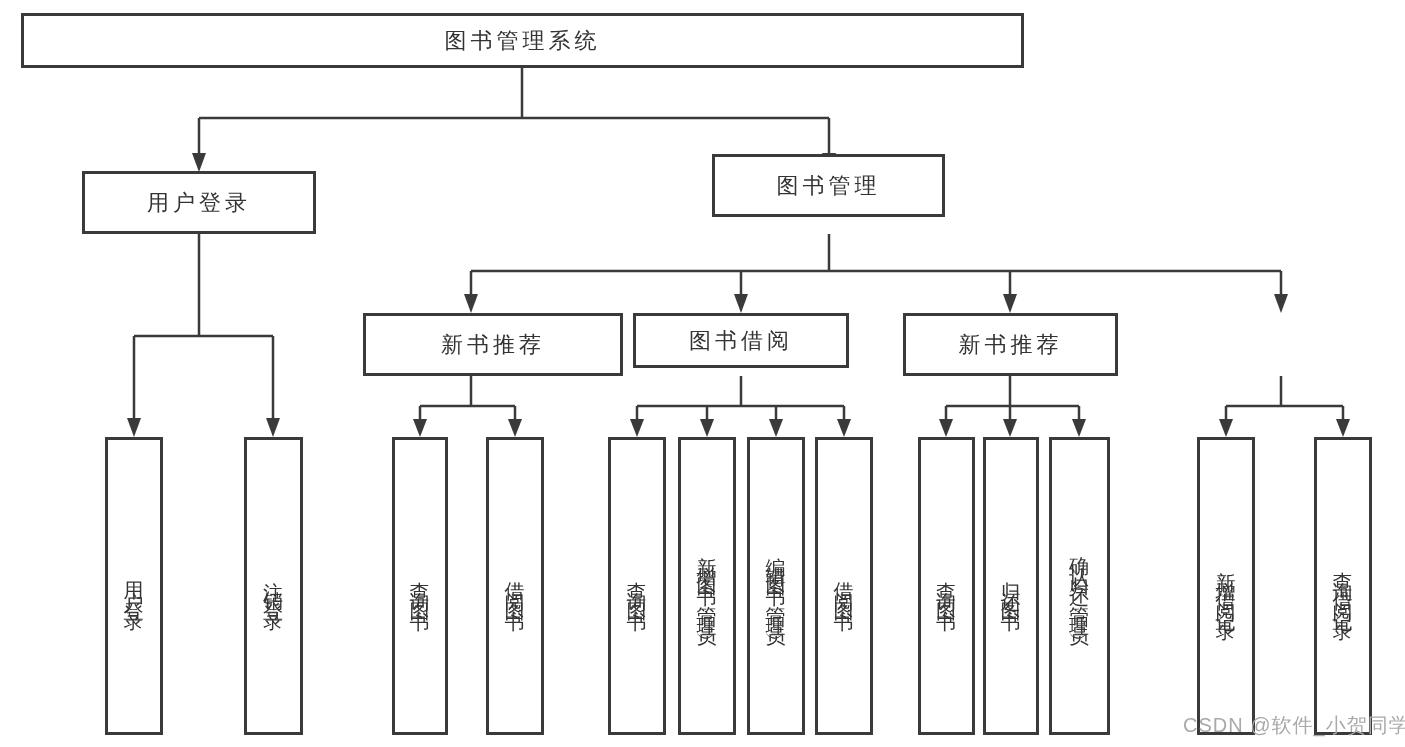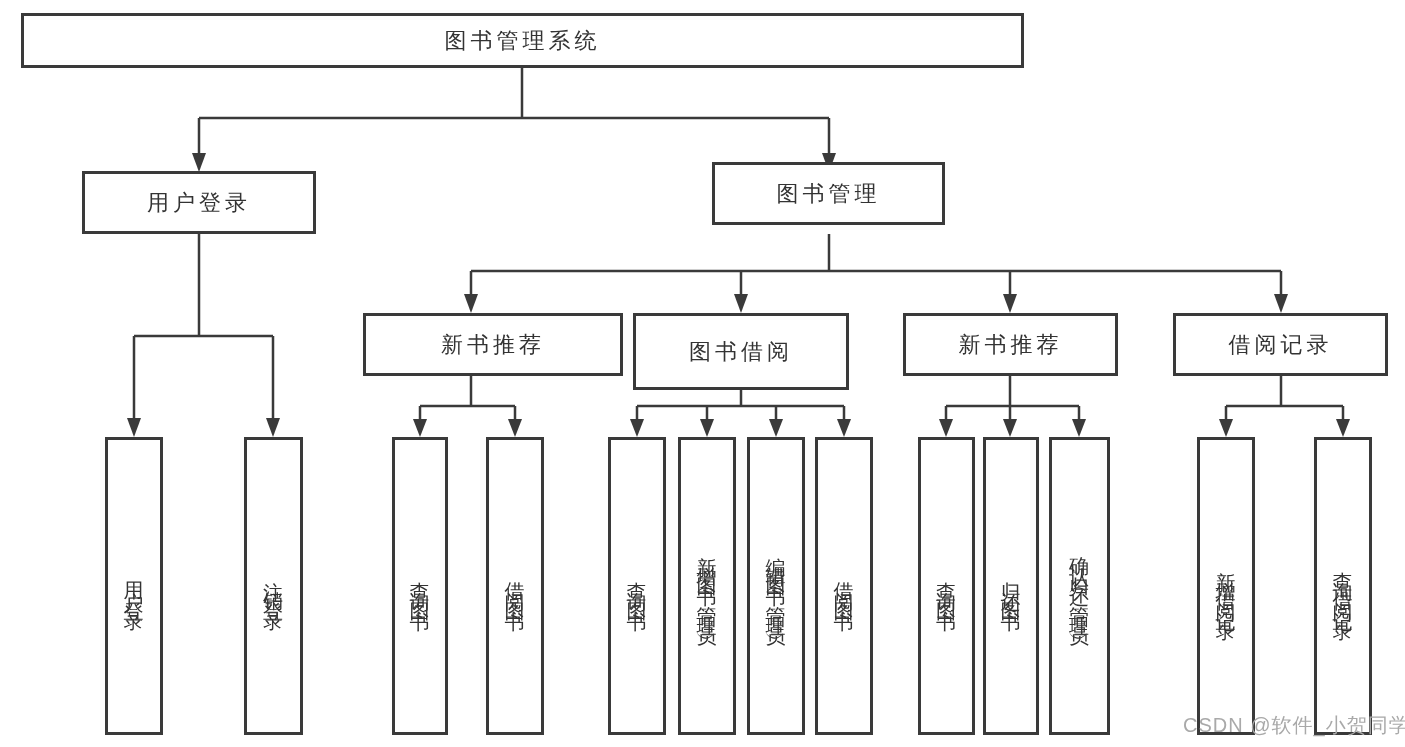--- a/index.html
+++ b/index.html
@@ -81,35 +81,32 @@
     </g>
   </svg>
 
   <div class="box" style="left:21px;top:13px;width:1003px;height:55px">
     <span class="hlabel">图书管理系统</span>
   </div>
 
   <div class="box" style="left:82px;top:171px;width:234px;height:63px">
     <span class="hlabel">用户登录</span>
   </div>
-  <div class="box" style="left:712px;top:162px;width:233px;height:63px">
+  <div class="box" style="left:712px;top:154px;width:233px;height:63px">
     <span class="hlabel">图书管理</span>
   </div>
 
   <div class="box" style="left:363px;top:313px;width:260px;height:63px">
     <span class="hlabel">新书推荐</span>
   </div>
-  <div class="box" style="left:633px;top:313px;width:216px;height:77px">
+  <div class="box" style="left:633px;top:313px;width:216px;height:55px">
     <span class="hlabel">图书借阅</span>
   </div>
   <div class="box" style="left:903px;top:313px;width:215px;height:63px">
     <span class="hlabel">新书推荐</span>
-  </div>
-  <div class="box" style="left:1173px;top:313px;width:215px;height:63px">
-    <span class="hlabel">借阅记录</span>
   </div>
 
   <div class="box" style="left:105px;top:437px;width:58px;height:298px">
     <span class="vlabel">用户登录</span>
   </div>
   <div class="box" style="left:244px;top:437px;width:59px;height:298px">
     <span class="vlabel">注销登录</span>
   </div>
 
   <div class="box" style="left:392px;top:437px;width:56px;height:298px">

